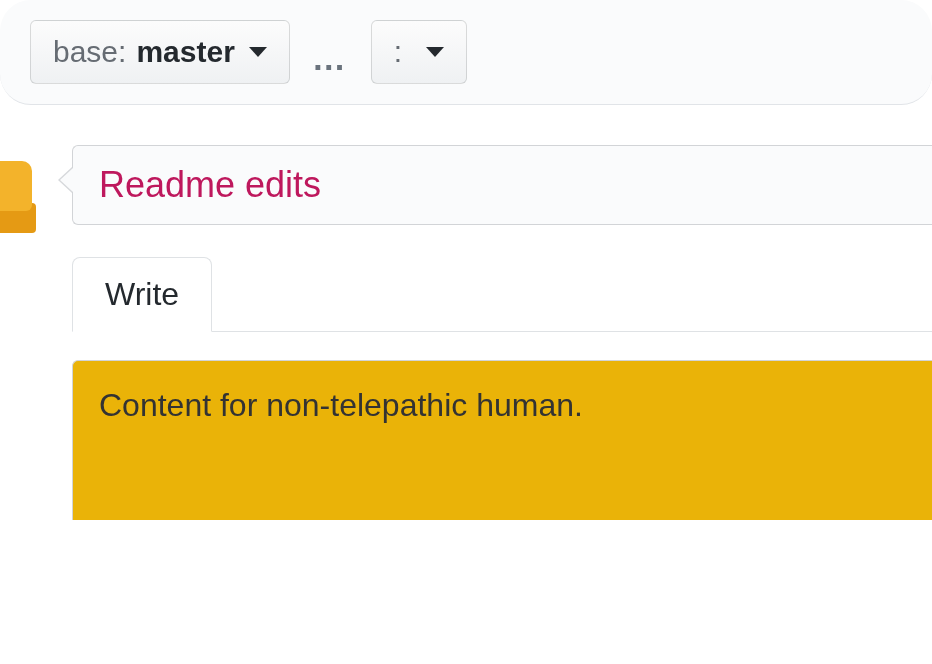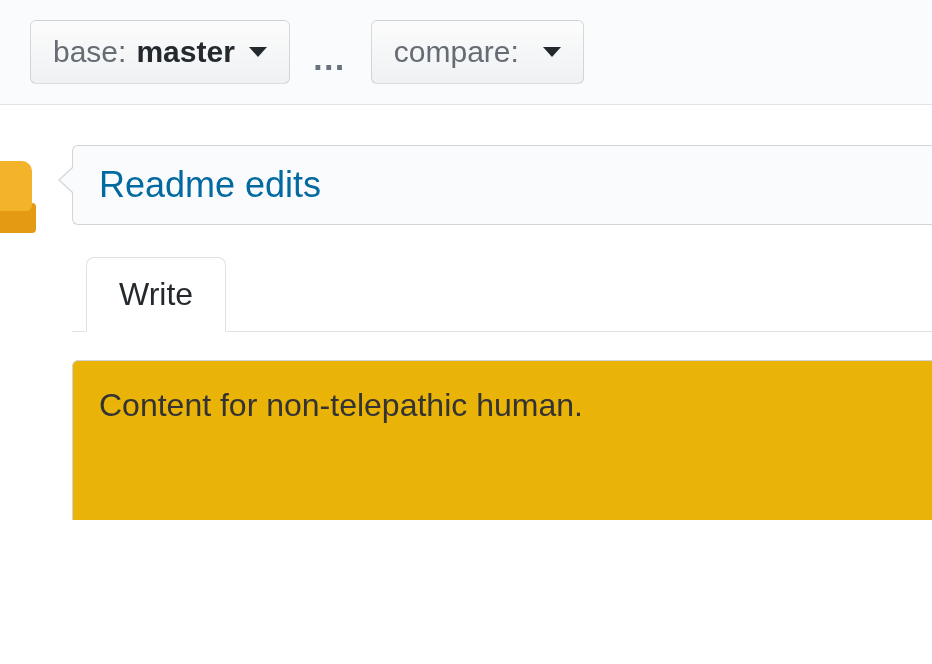--- a/index.html
+++ b/index.html
@@ -10,20 +10,21 @@
       height: 664px;
       overflow: hidden;
     }
     .compare-bar {
       background: #fafbfc;
       border-bottom: 1px solid #e1e4e8;
       padding: 20px 30px;
       display: flex;
       align-items: center;
       gap: 22px;
+      border-radius: 31px;
     }
     .branch-selector {
       background: linear-gradient(#fcfcfc, #eff1f3);
       border: 1px solid rgba(27, 31, 35, 0.15);
       border-radius: 6px;
       padding: 14px 22px;
       font-size: 30px;
       color: #586069;
       cursor: pointer;
       display: inline-flex;
@@ -98,21 +99,21 @@
       border-bottom: 12px solid transparent;
       border-right: 13px solid #fafbfc;
     }
     .title-input {
       width: 100%;
       border: 1px solid #d2d4d7;
       border-right: none;
       border-radius: 6px 0 0 6px;
       background: #fafbfc;
       font-size: 36px;
-      color: #0369a1;
+      color: #be185d;
       padding: 18px 26px;
       outline: none;
       font-family: inherit;
     }
     .tab-row {
       display: flex;
       align-items: flex-end;
       margin-top: 32px;
       border-bottom: 1px solid #dfe2e5;
     }
@@ -123,21 +124,21 @@
       cursor: pointer;
       position: relative;
     }
     .tab.active {
       color: #24292e;
       background: #fff;
       border: 1px solid #dfe2e5;
       border-bottom-color: #fff;
       border-radius: 8px 8px 0 0;
       margin-bottom: -1px;
-      margin-left: 14px;
+      margin-left: 0;
     }
     .body-area {
       margin-top: 28px;
       width: 100%;
     }
     .comment-textarea {
       width: 100%;
       min-height: 160px;
       border: 1px solid #d2d4d7;
       border-right: none;
@@ -157,21 +158,20 @@
 
 <div class="compare-bar">
   <button class="branch-selector">
     <span class="label">base</span>
       <span class="label colon">:</span>
     <span class="value">master</span>
     <span class="caret"></span>
   </button>
   <span class="ellipsis">…</span>
   <button class="branch-selector">
-    <span class="label">compare</span>
       <span class="label colon">:</span>
     <span class="caret"></span>
   </button>
 </div>
 
 <div class="pr-container">
   <div class="avatar">
     <div class="avatar-bottom"></div>
     <div class="avatar-top"></div>
 

